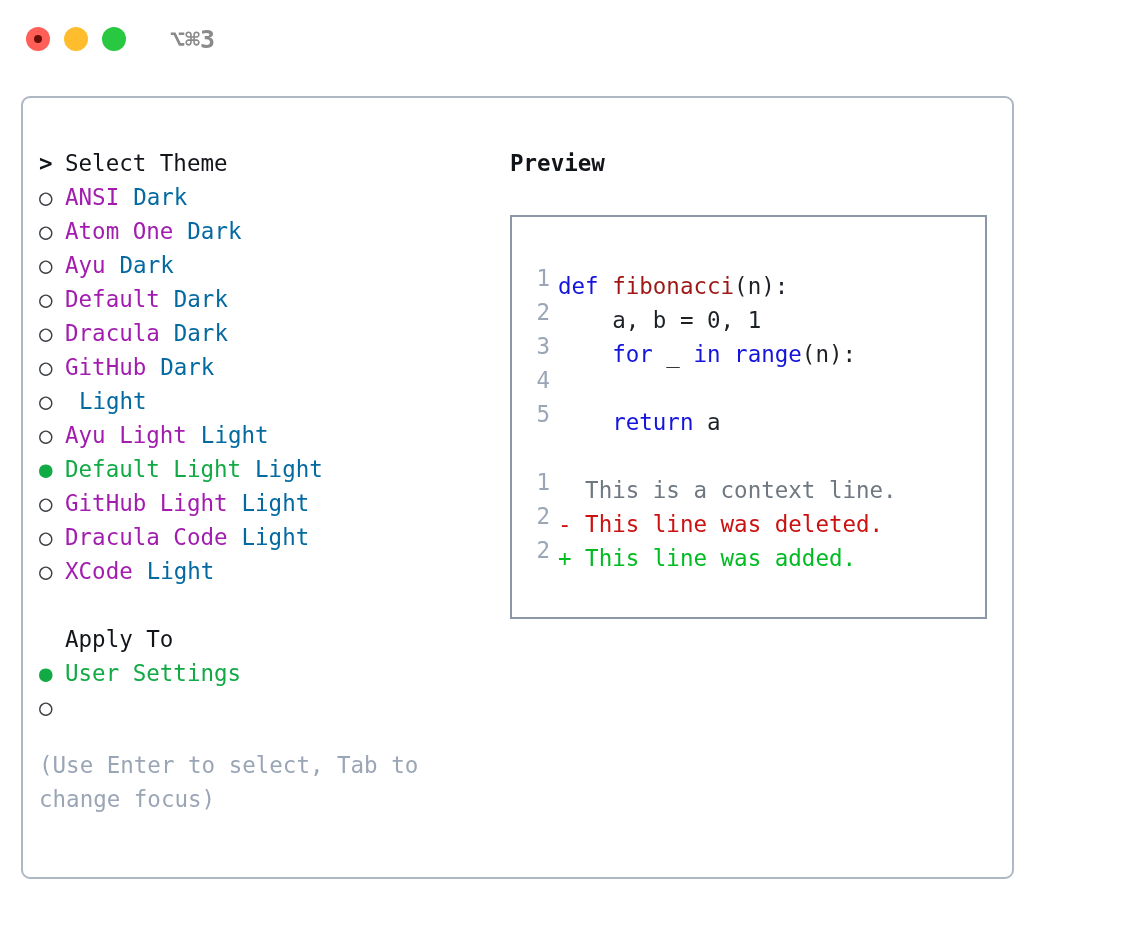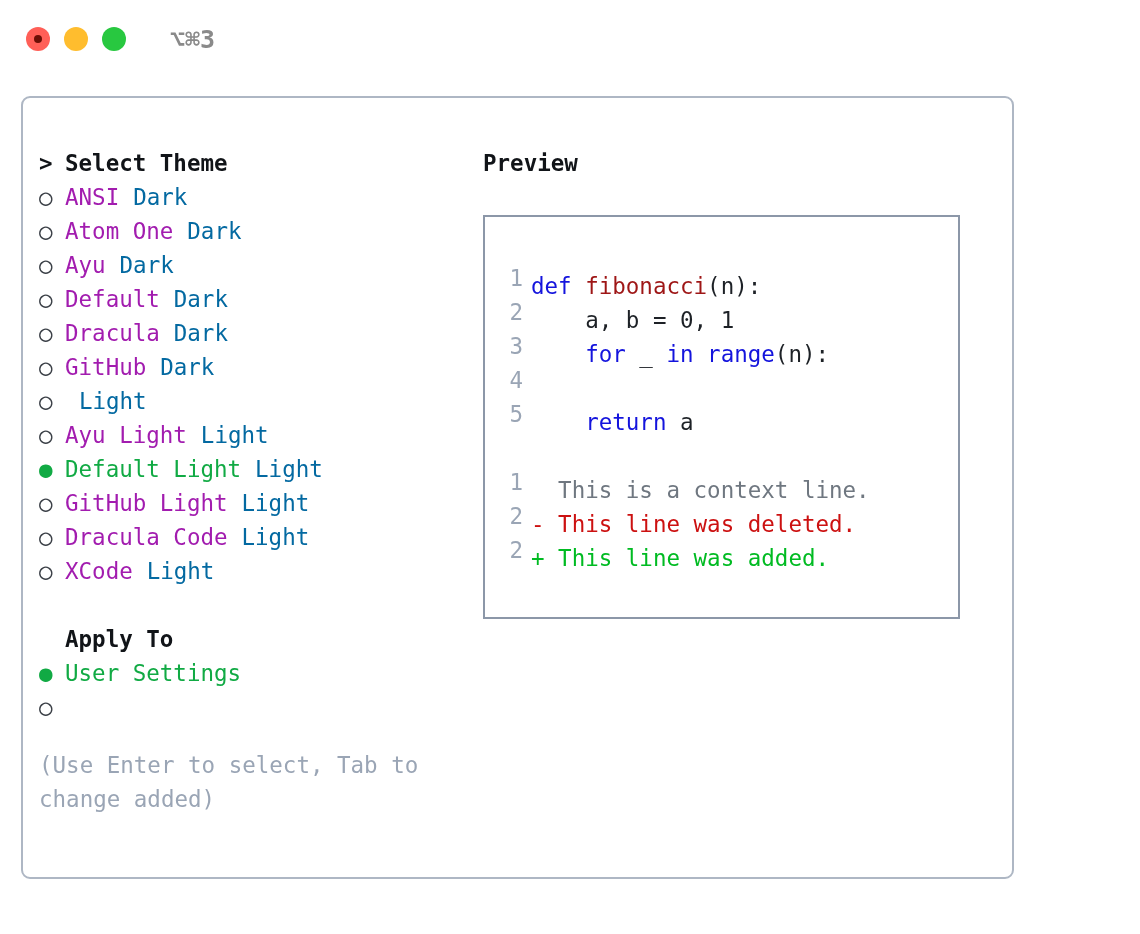--- a/index.html
+++ b/index.html
@@ -115,21 +115,21 @@
   }
   .marker.caret {
     font-weight: bold;
     color: #111418;
   }
 
   .label {
     color: #a21caf;
   }
   .label.bold {
-    font-weight: bold;
+    font-weight: normal;
     color: #111418;
   }
   .label.selected {
     color: #11aa44;
   }
   .tag {
     color: #0369a1;
     margin-left: 0.62em;
   }
 
@@ -140,21 +140,21 @@
     font-size: 22.5px;
     line-height: 34px;
     color: #9aa5b5;
     width: 400px;
     white-space: pre-wrap;
   }
 
   
   .right-col {
     position: absolute;
-    left: 460px;
+    left: 487px;
     top: 48px;
     width: 495px;
   }
   .preview-title {
     font-size: 22.5px;
     line-height: 34px;
     font-weight: bold;
     color: #111418;
     white-space: pre;
   }
@@ -242,21 +242,21 @@
         <div class="row">
           <span class="marker"></span>
           <span class="label bold">Apply To</span>
         </div>
 
         <div id="apply-items">
             <div class="row"><span class="marker bullet-sel">●</span><span class="label selected">User Settings</span></div>
             <div class="row"><span class="marker">○</span></div>
           </div>
 
-        <div class="hint">(Use Enter to select, Tab to change added)</div>
+        <div class="hint">(Use Enter to select, Tab to change focus)</div>
       </div>
 
       <div class="right-col">
         <div class="preview-title">Preview</div>
         <div class="preview-box">
           <div class="code">
             <div id="code-lines">
                 <div class="code-line"><span class="lineno">1</span><span class="code-text"><span class="kw">def</span><span class="plain"> </span><span class="fn">fibonacci</span><span class="plain">(n):</span></span></div>
                 <div class="code-line"><span class="lineno">2</span><span class="code-text"><span class="plain">    a, b = 0, 1</span></span></div>
                 <div class="code-line"><span class="lineno">3</span><span class="code-text"><span class="plain">    </span><span class="kw">for</span><span class="plain"> _ </span><span class="kw">in</span><span class="plain"> </span><span class="kw">range</span><span class="plain">(n):</span></span></div>

